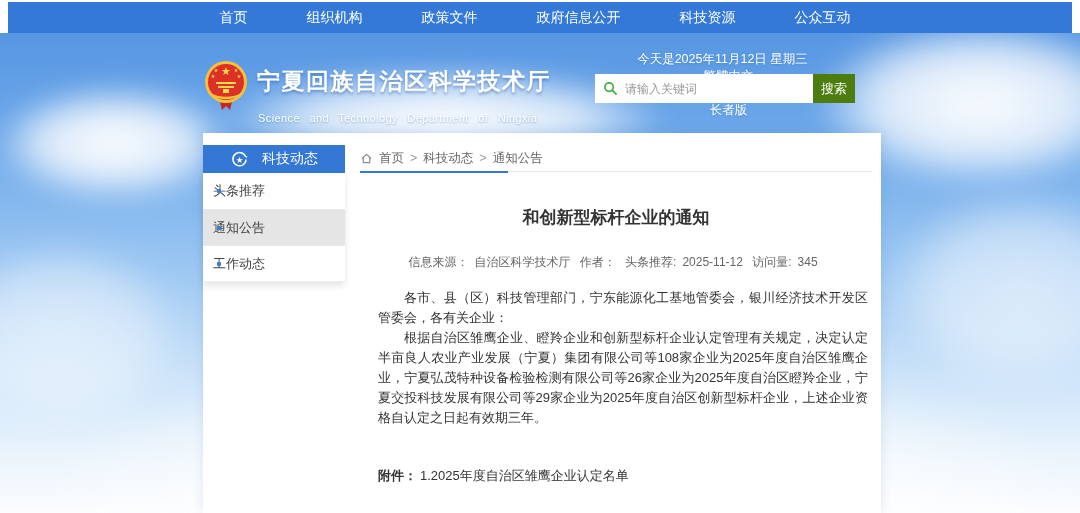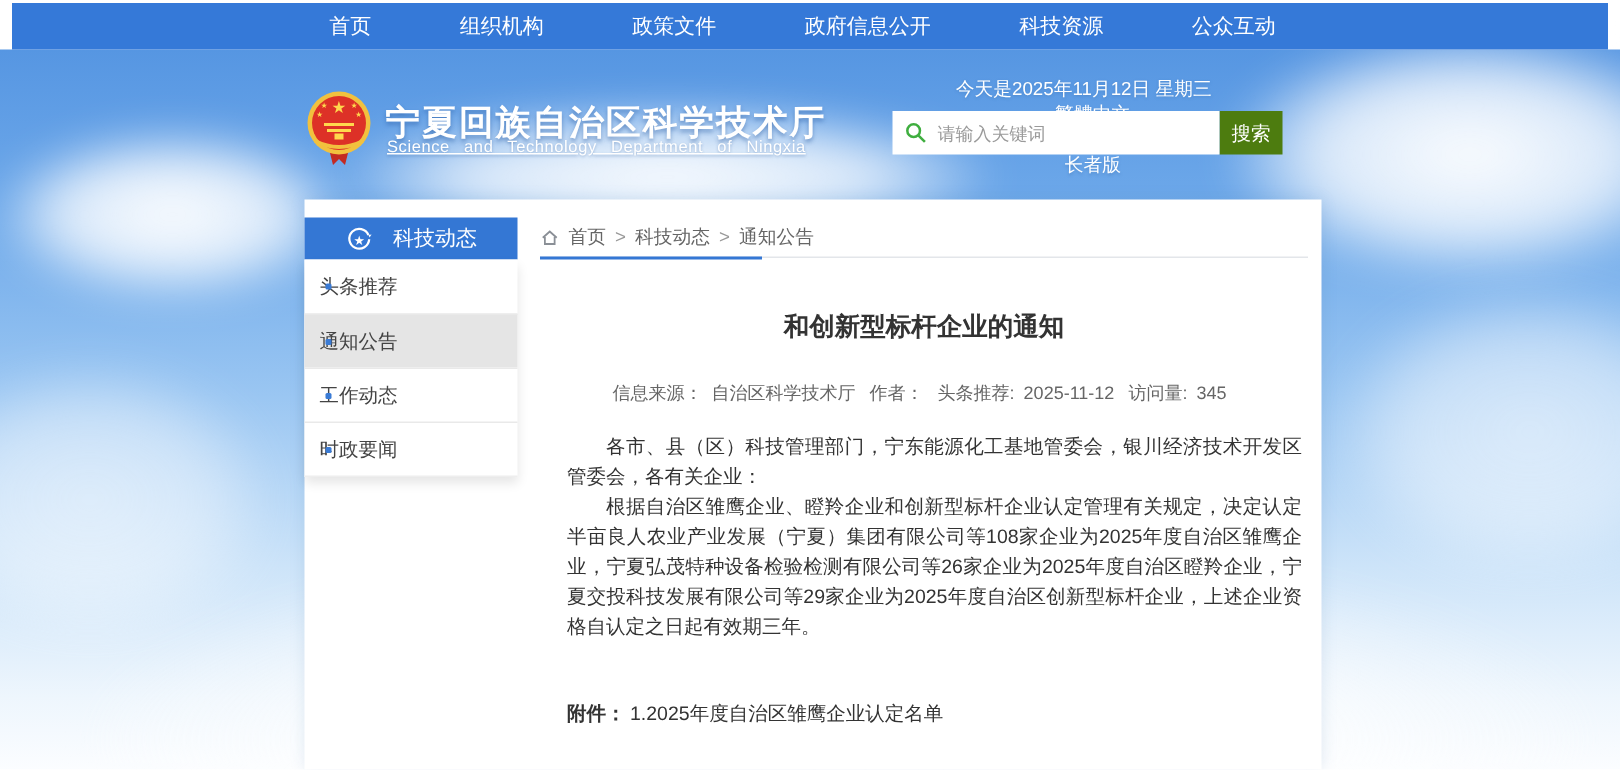--- a/index.html
+++ b/index.html
@@ -28,22 +28,22 @@
   .topnav-inner { margin-left:182px; width:690px; display:flex; justify-content:space-around; }
   .nav-link { color:#fff; font-size:14px; text-decoration:none; cursor:pointer; white-space:nowrap; }
   
   .logo-link { position:absolute; left:203px; top:60px; display:flex; cursor:pointer; }
   .emblem { width:46px; height:52px; }
   .site-title {
     position:absolute; left:257px; top:66px; font-size:23px; font-weight:bold; color:#fff;
     letter-spacing:1.5px; text-shadow:0 2px 3px rgba(30,80,150,.45); white-space:nowrap;
   }
   .site-subtitle {
-    position:absolute; left:258px; top:92px; font-size:11px; color:#fff;
-    letter-spacing:.4px; word-spacing:6px; text-shadow:0 1px 2px rgba(30,80,150,.4); white-space:nowrap;text-decoration:underline;
+    position:absolute; left:258px; top:112px; font-size:11px; color:#fff;
+    letter-spacing:.4px; word-spacing:6px; text-shadow:0 1px 2px rgba(30,80,150,.4); white-space:nowrap;
   }
   .date-row {
     position:absolute; left:596px; top:51px; width:275px; display:flex; align-items:center;
     font-size:12.5px; color:#fff; text-shadow:0 1px 2px rgba(50,100,160,.35); white-space:nowrap;flex-direction:column;
   }
   .date-row .today { margin-right:22px; }
   .date-row a { color:#fff; text-decoration:none; margin-right:10px; cursor:pointer; }
   .search { position:absolute; left:595px; top:74px; width:260px; height:29px; display:flex; }
   .search-box { position:relative; width:218px; height:29px; background:#fff; }
   .search-box input {
@@ -167,21 +167,20 @@
         <path d="M15.5 6 A7 7 0 1 0 16 9" fill="none" stroke="#fff" stroke-width="1.6"></path>
         <path d="M15.5 6 l2.2 -0.4 l-1.4 2.2 Z" fill="#fff"></path>
         <text x="9" y="13" font-size="9" text-anchor="middle" fill="#fff">★</text>
       </svg>
       <span>科技动态</span>
     </div>
     <div class="side-menu">
       <div class="side-item">头条推荐</div>
       <div class="side-item active">通知公告</div>
       <div class="side-item">工作动态</div>
-      <div class="side-item">时政要闻</div>
     </div>
   </div>
 
   <div class="main">
     <div class="breadcrumb">
       <svg class="home-icon" viewBox="0 0 14 14">
         <path d="M2 7 L7 2.5 L12 7" fill="none" stroke="#8a8f96" stroke-width="1.3"></path>
         <path d="M3.5 6.5 V11.5 H10.5 V6.5" fill="none" stroke="#8a8f96" stroke-width="1.3"></path>
       </svg>
       <a>首页</a>

